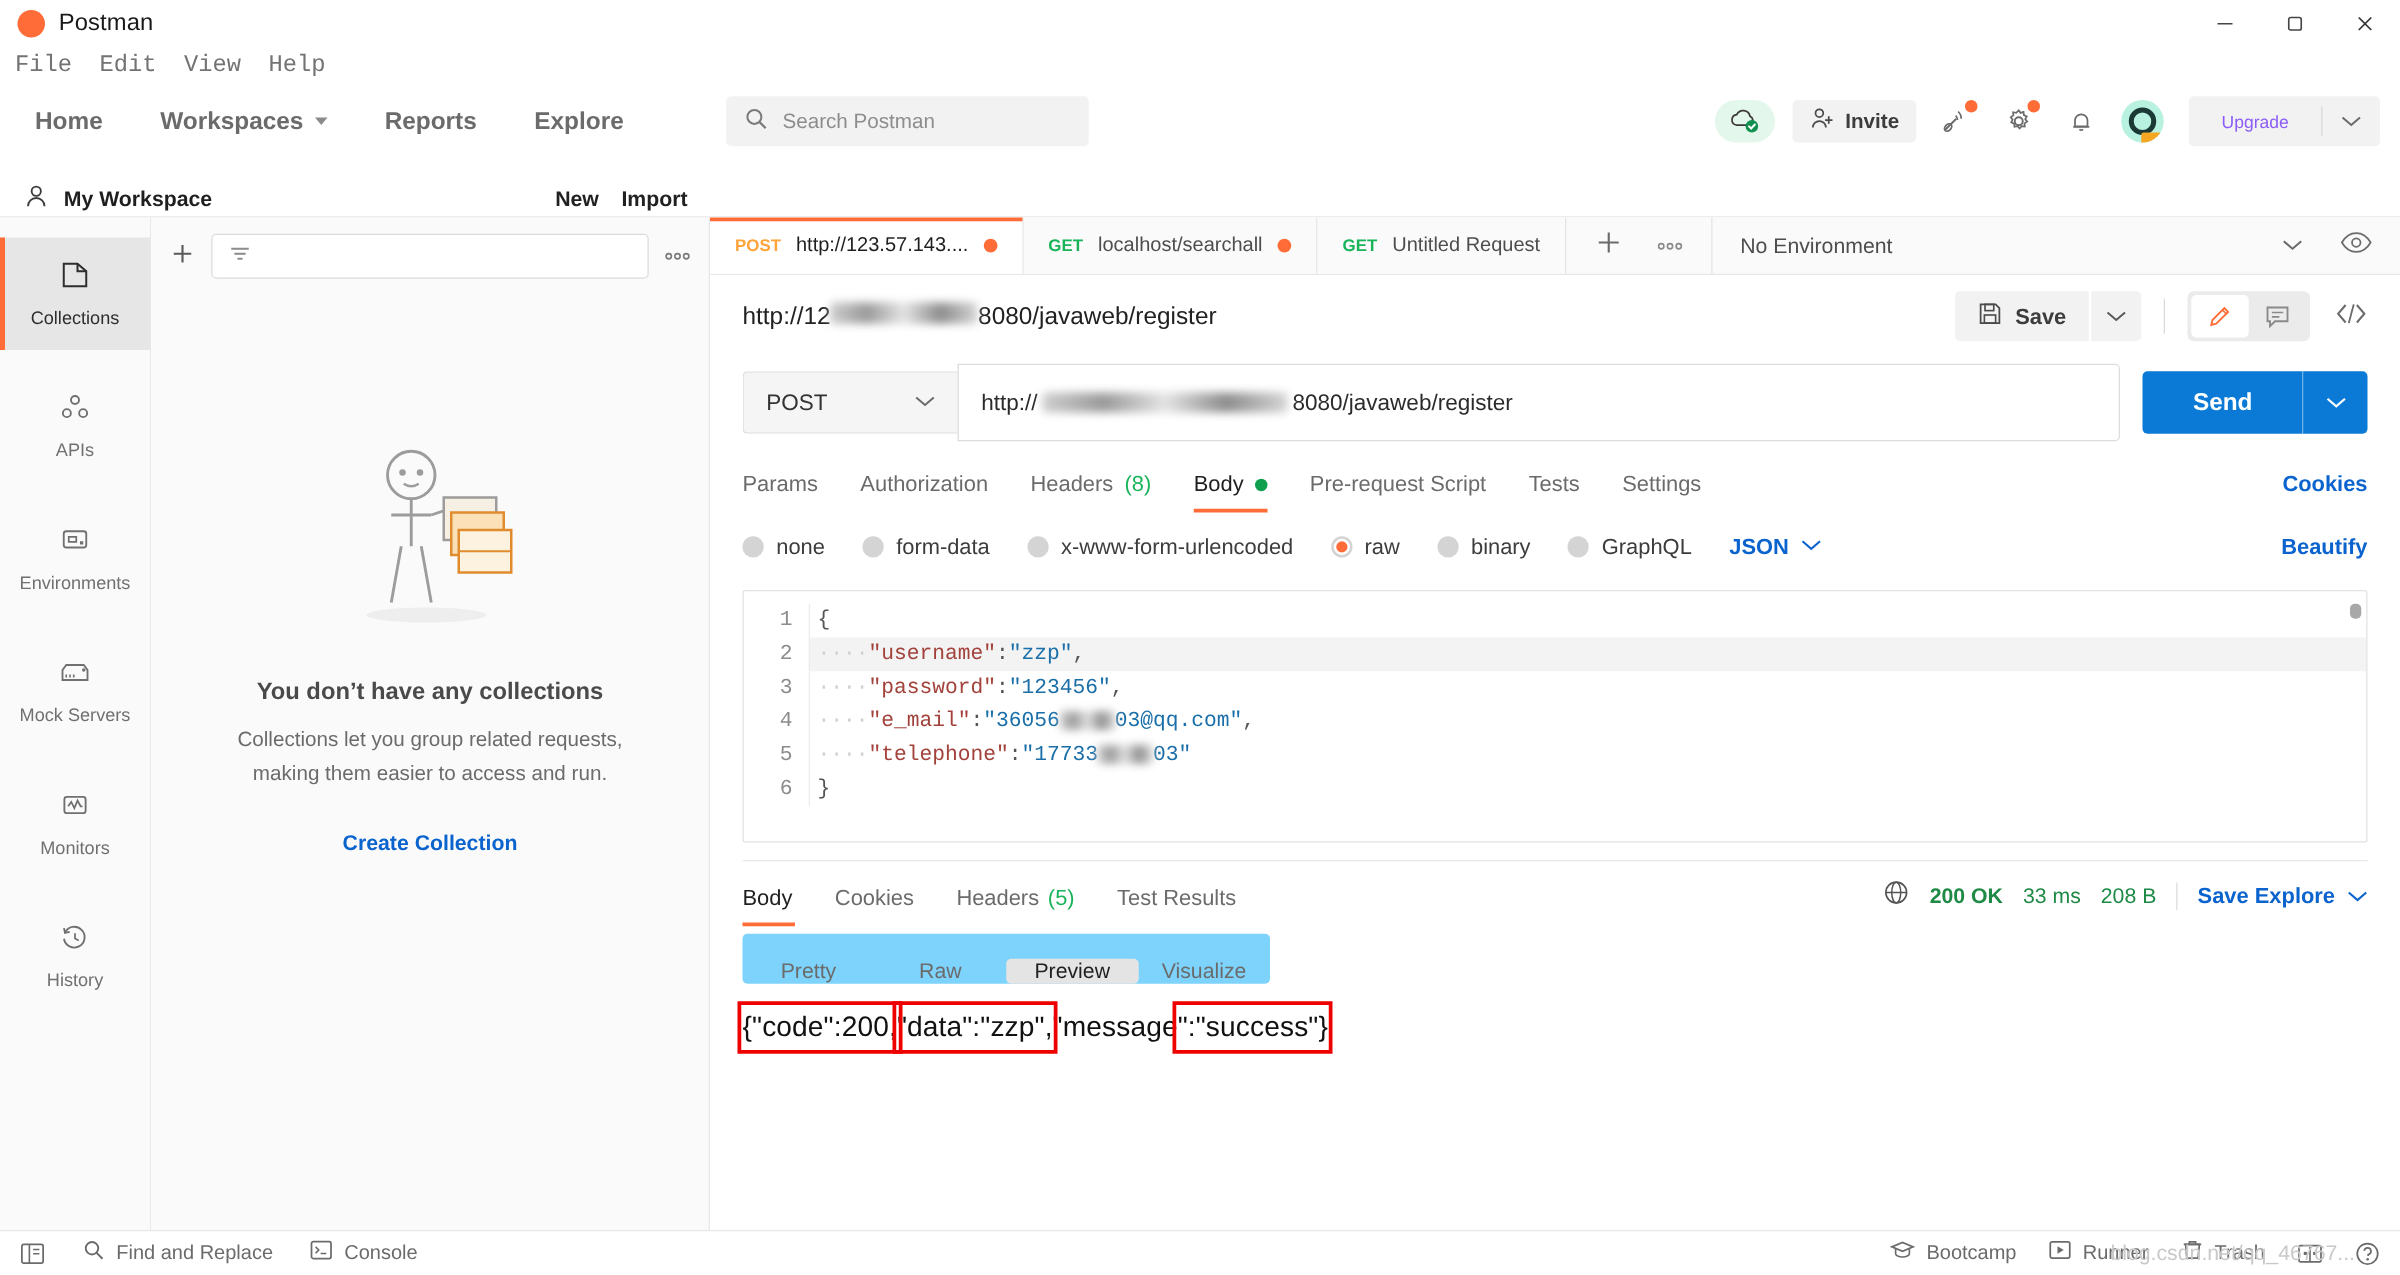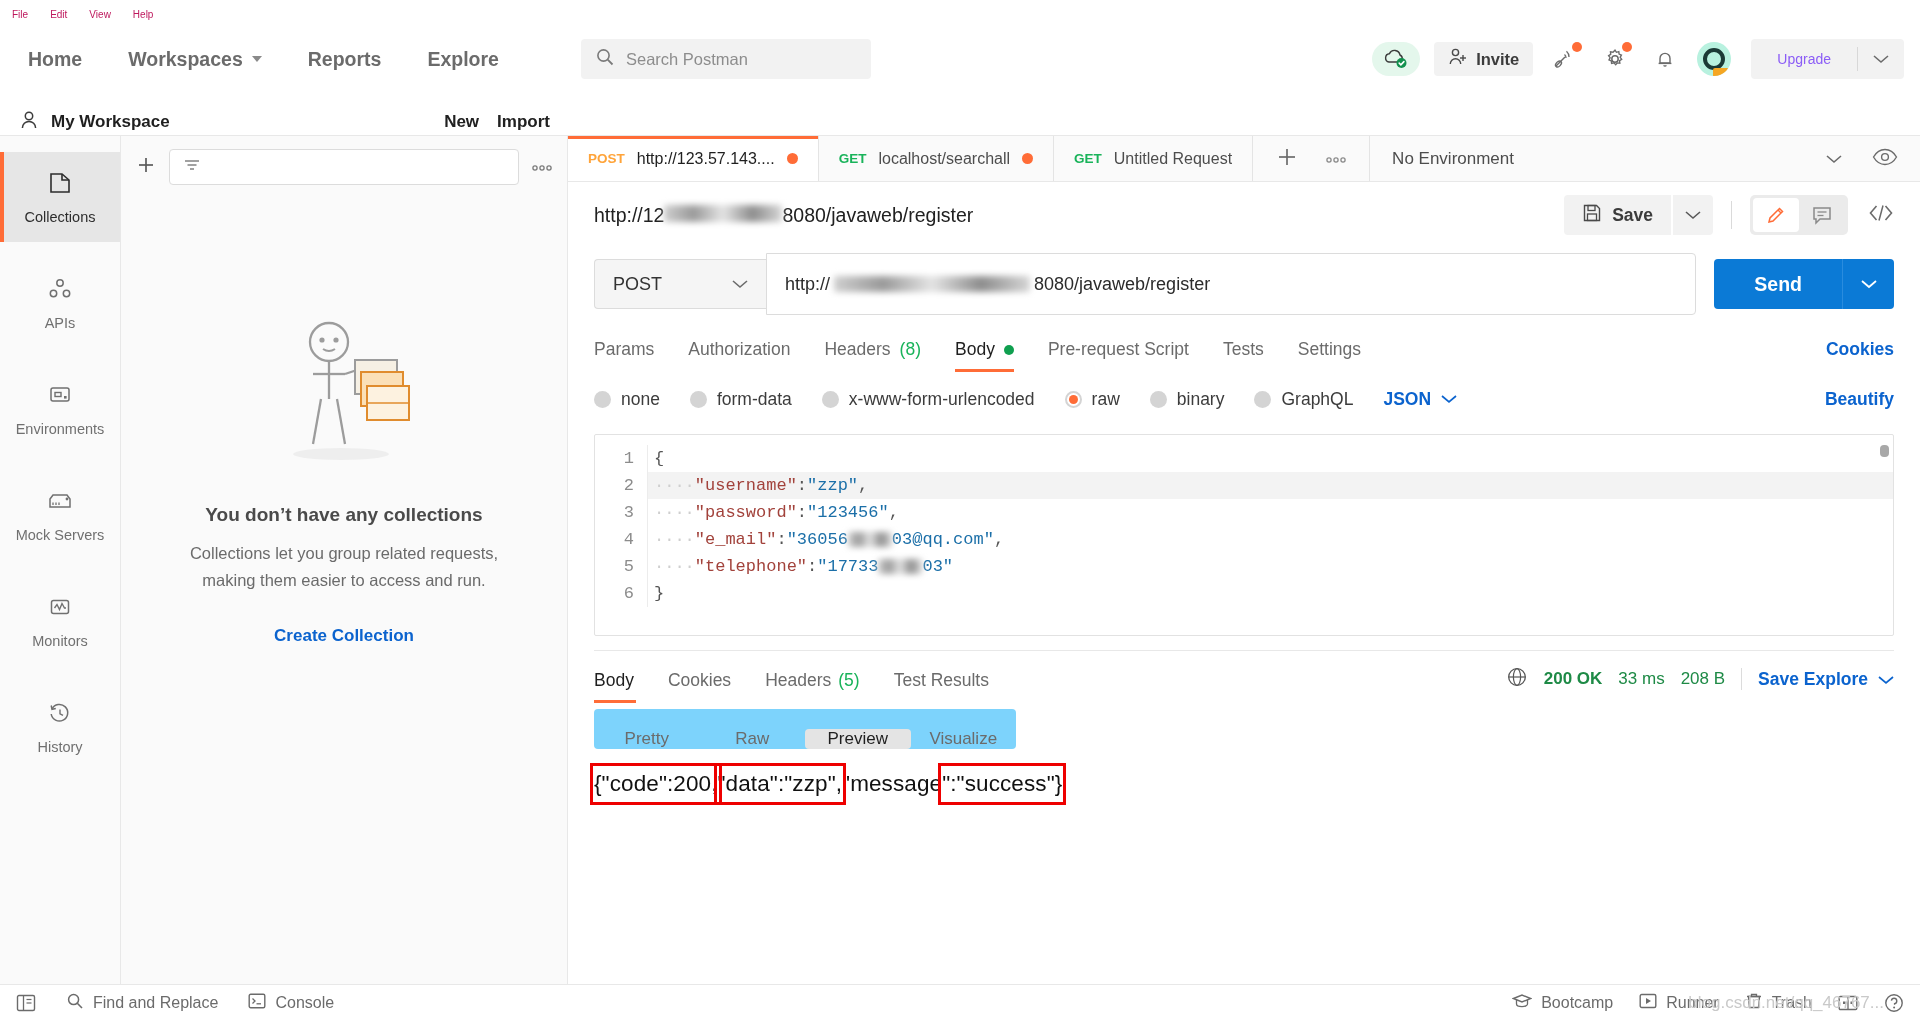--- a/index.html
+++ b/index.html
@@ -19,21 +19,21 @@
     background: linear-gradient(135deg, #fff 0%, #fff 42%, transparent 43%);
     clip-path: polygon(18% 82%, 82% 18%, 96% 30%, 30% 96%);
   }
   .pm-title { font-size: 19px; color: #1a1a1a; margin-left: 11px; letter-spacing: .1px; }
   .win-ctrls { margin-left: auto; display: flex; height: 38px; }
   .win-btn { width: 56px; height: 38px; display: flex; align-items: center; justify-content: center; color: #444; }
   .win-btn svg { display: block; }
 
   
   .menubar { height: 28px; display: flex; align-items: center; padding-left: 12px; gap: 22px; flex: 0 0 28px; }
-  .menubar span { font-size: 10px; color: #be185d; }
+  .menubar span { font-size: 19px; color: #737373; font-family: Liberation Mono, monospace; }
 
   
   .topnav { height: 62px; display: flex; align-items: center; padding: 0 16px 0 28px; flex: 0 0 62px; background: #fff; }
   .nav-link { font-size: 19.5px; color: #6b6b6b; font-weight: bold; margin-right: 46px; display: flex; align-items: center; gap: 9px; }
   .chev { width: 0; height: 0; border-left: 5px solid transparent; border-right: 5px solid transparent; border-top: 6px solid #8a8a8a; }
   .searchbox {
     width: 290px; height: 40px; background: #f2f2f2; border-radius: 4px;
     display: flex; align-items: center; gap: 11px; padding: 0 14px; margin-left: 36px;
   }
   .searchbox .ph { font-size: 16.5px; color: #8d8d8d; }
@@ -196,20 +196,42 @@
   .watermark {
     position: absolute; right: 20px; top: 50%; transform: translateY(-50%);
     font-size: 17px; color: #c9c9c9; white-space: nowrap; pointer-events: none;
   }
 </style>
 </head>
 <body>
 
 <div class="app">
 
+  <div class="titlebar">
+    <div class="pm-logo"></div>
+    <div class="pm-title">Postman</div>
+    <div class="win-ctrls">
+      <div class="win-btn">
+        <svg width="16" height="16" viewBox="0 0 16 16">
+            <line x1="2" y1="8" x2="14" y2="8" stroke="#444" stroke-width="1.3"></line>
+          </svg>
+      </div>
+      <div class="win-btn">
+        <svg width="16" height="16" viewBox="0 0 16 16">
+            <rect x="3" y="3" width="10" height="10" rx="1.5" fill="none" stroke="#444" stroke-width="1.3"></rect>
+          </svg>
+      </div>
+      <div class="win-btn">
+        <svg width="18" height="18" viewBox="0 0 18 18">
+            <line x1="4" y1="4" x2="14" y2="14" stroke="#333" stroke-width="1.4"></line>
+            <line x1="14" y1="4" x2="4" y2="14" stroke="#333" stroke-width="1.4"></line>
+          </svg>
+      </div>
+    </div>
+  </div>
 
   <div class="menubar">
     <span>File</span>
     <span>Edit</span>
     <span>View</span>
     <span>Help</span>
   </div>
 
   <div class="topnav">
     <div class="nav-link">

